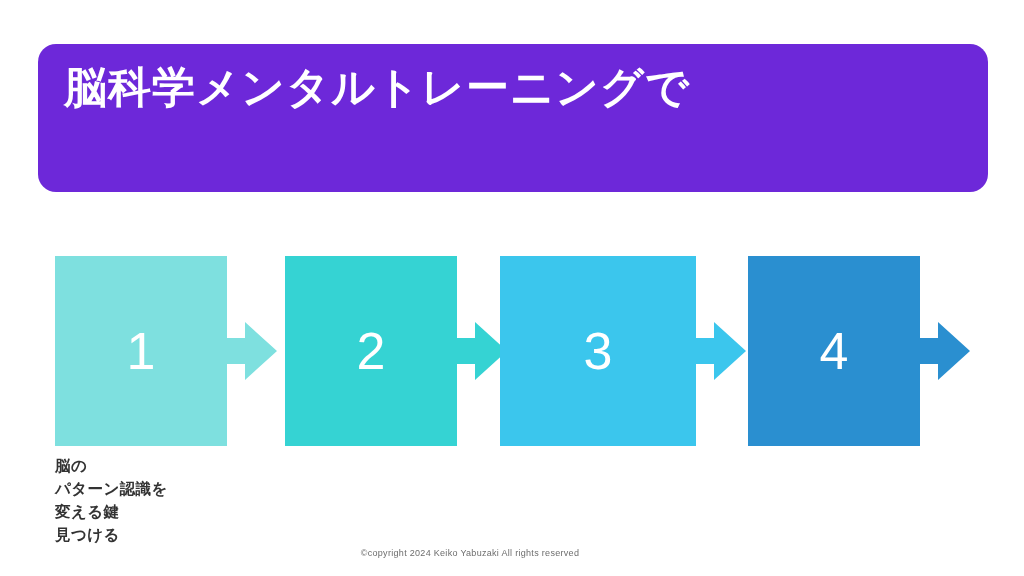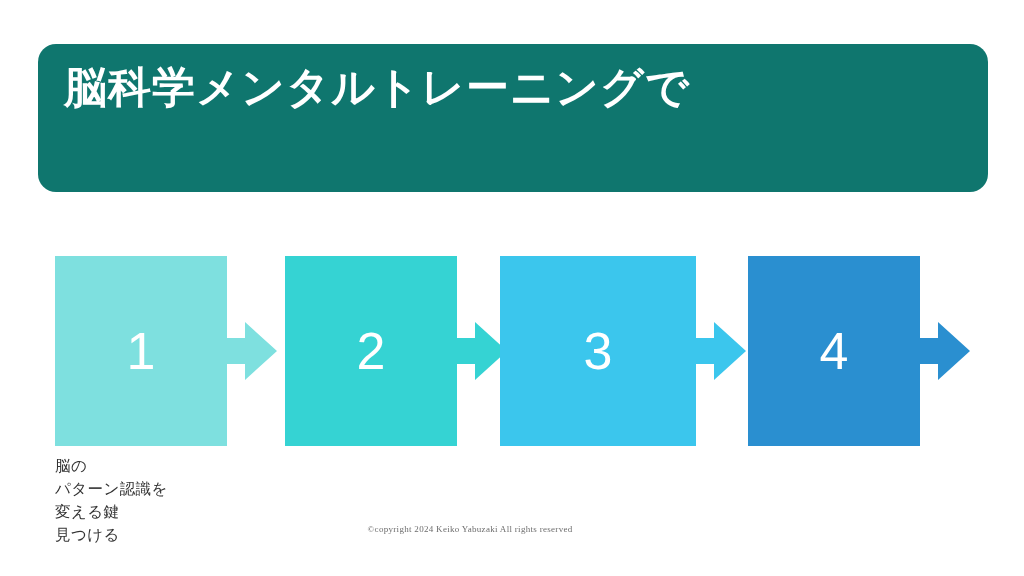--- a/index.html
+++ b/index.html
@@ -81,52 +81,52 @@
     width: 72px;
     height: 70px;
   }
   .step-caption {
     margin-top: 8px;
     color: #333333;
     font-size: 15.5px;
     line-height: 23px;
     white-space: pre-line;
     letter-spacing: 0.4px;
+    font-weight: bold;
   }
 
   
   #step-1 { left: 55px; }
   #step-2 { left: 285px; }
   #step-3 { left: 500px; }
   #step-4 { left: 748px; }
 
   #step-3 .step-box, #step-3 .step-number { width: 196px; }
   #step-3 .step-arrow { left: 174px; }
   #step-4 .step-box, #step-4 .step-number { width: 172px; }
   #step-4 .step-arrow { left: 150px; }
   #step-3 { width: 250px; }
   #step-4 { width: 276px; }
 
   
   #footer {
     position: absolute;
     left: 0;
-    top: 524px;
+    top: 548px;
     width: 940px;
     text-align: center;
     color: #6d6d6d;
     font-size: 9px;
     letter-spacing: 0.3px;
-    font-family: Liberation Serif, serif;
   }
 </style>
 </head>
 <body>
 
-<div id="title-banner" style="background: #0f766e;">
+<div id="title-banner" style="background: #6d28d9;">
   <div class="title-line">脳科学メンタルトレーニングで</div>
 </div>
 
 <div id="steps-row">
 
   <div class="step" id="step-1">
     <div class="step-box" style="background: rgb(126, 224, 223);">
       <div class="step-number">1</div>
       <div class="step-arrow">
         <svg viewBox="0 0 72 70">

